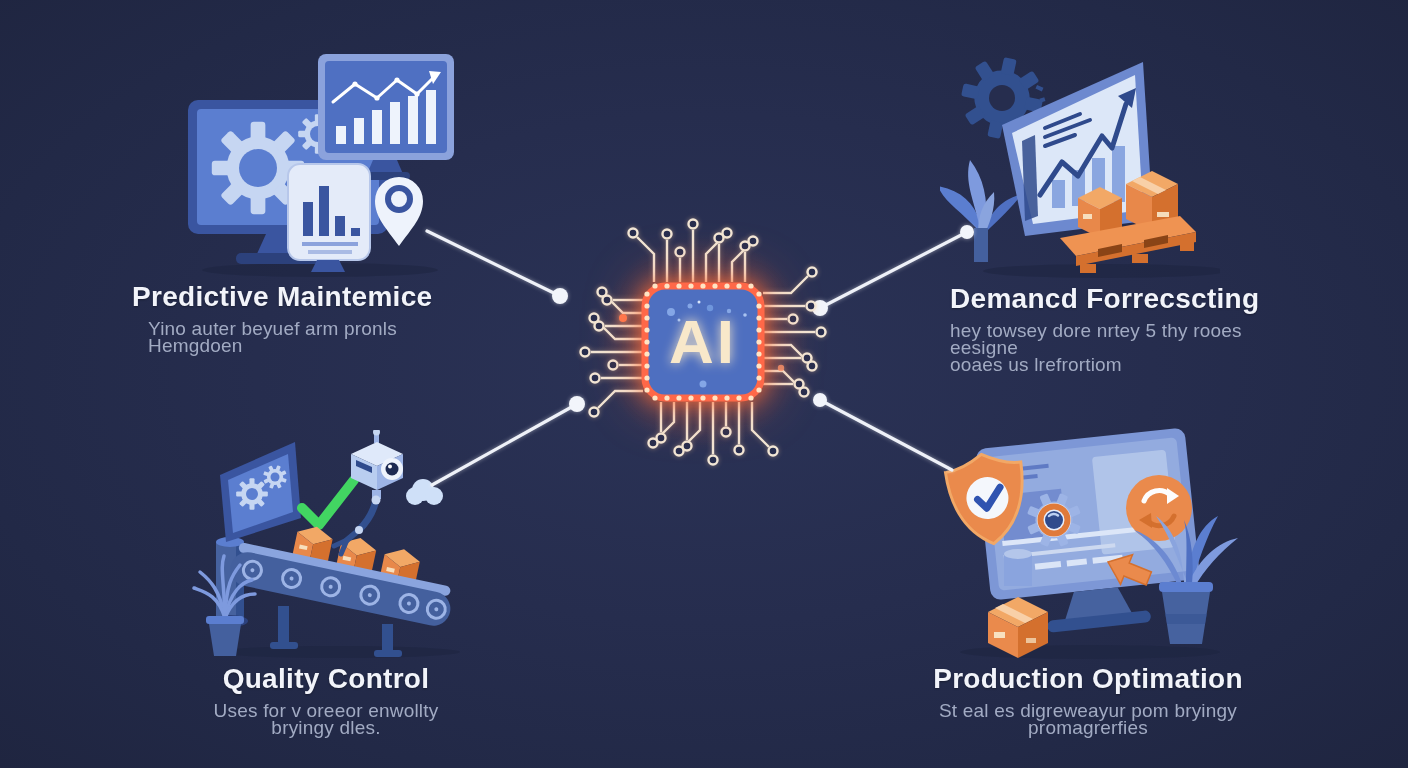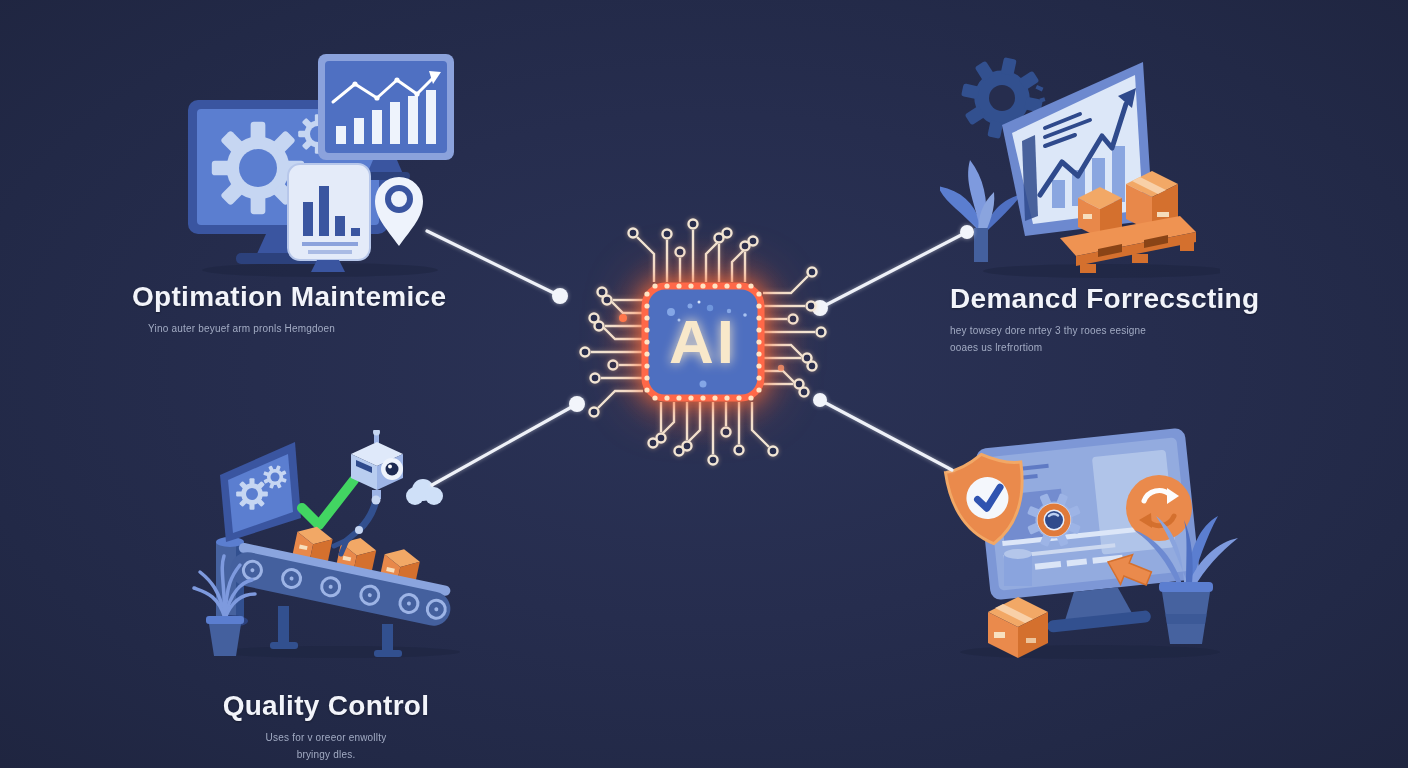--- a/index.html
+++ b/index.html
@@ -7,27 +7,27 @@
     position:relative;width:1408px;height:768px;overflow:hidden;
     background:radial-gradient(ellipse at 50% 48%, #2b3357 0%, #262d4e 45%, #222947 75%, #1f2540 100%);
     font-family:"Liberation Sans", sans-serif;
   }
   .abs{position:absolute;}
   .qtext h2{
     margin:0;color:#f2f4fa;font-size:28px;font-weight:700;letter-spacing:.3px;
     text-shadow:0 1px 2px rgba(0,0,0,.35);
   }
   .qtext p{
-    margin:7px 0 0 0;color:#a2abc3;font-size:10px;line-height:17px;
+    margin:7px 0 0 0;color:#a2abc3;font-size:19px;line-height:17px;
     white-space:pre-line;letter-spacing:.2px;
   }
   .tl-text{left:132px;top:281px;width:330px;text-align:left;}
   .tl-text p{padding-left:16px;}
   .tr-text{left:950px;top:283px;width:312px;text-align:left;}
-  .bl-text{left:196px;top:663px;width:260px;text-align:center;margin-top:27px;}
+  .bl-text{left:196px;top:663px;width:260px;text-align:center;}
   .br-text{left:930px;top:663px;width:316px;text-align:center;}
   .glow-soft{filter:drop-shadow(0 0 10px rgba(255,110,55,.85)) drop-shadow(0 0 26px rgba(255,100,50,.45));}
   .trace{filter:drop-shadow(0 0 2.5px rgba(255,210,160,.4));}
   .ai-glow{filter:drop-shadow(0 0 6px rgba(255,236,200,.9));}
   .conn{filter:drop-shadow(0 0 2px rgba(255,255,255,.45));}
   svg{display:block;}
 </style>
 </head>
 <body>
 
@@ -411,30 +411,34 @@
       <circle cx="176" cy="115" r="2.2" fill="#84a6e6"></circle>
       <circle cx="146" cy="106" r="1.5" fill="#d8e6fb"></circle>
       <circle cx="192" cy="119" r="1.8" fill="#a9c3f0"></circle>
       <circle cx="126" cy="124" r="1.5" fill="#a9c3f0"></circle>
       <circle cx="150" cy="188" r="3.5" fill="#84a6e6"></circle>
     </g>
     <text x="150" y="167" class="ai-glow" font-size="62" font-weight="bold" letter-spacing="3" fill="#f8e8ca" text-anchor="middle" font-family="Liberation Sans, sans-serif">AI</text>
   </svg>
 
   <div class="abs qtext tl-text">
-    <h2>Optimation Maintemice</h2>
+    <h2>Predictive Maintemice</h2>
     <p>Yino auter beyuef arm pronls Hemgdoen</p>
   </div>
 
   <div class="abs qtext tr-text">
     <h2>Demancd Forrecscting</h2>
-    <p>hey towsey dore nrtey 3 thy rooes eesigne
+    <p>hey towsey dore nrtey 5 thy rooes eesigne
 ooaes us lrefrortiom</p>
   </div>
 
   <div class="abs qtext bl-text">
     <h2>Quality Control</h2>
     <p>Uses for v oreeor enwollty
 bryingy dles.</p>
   </div>
 
+  <div class="abs qtext br-text">
+    <h2>Production Optimation</h2>
+    <p>St eal es digreweayur pom bryingy promagrerfies</p>
+  </div>
 
 </div>
 
 </body></html>

